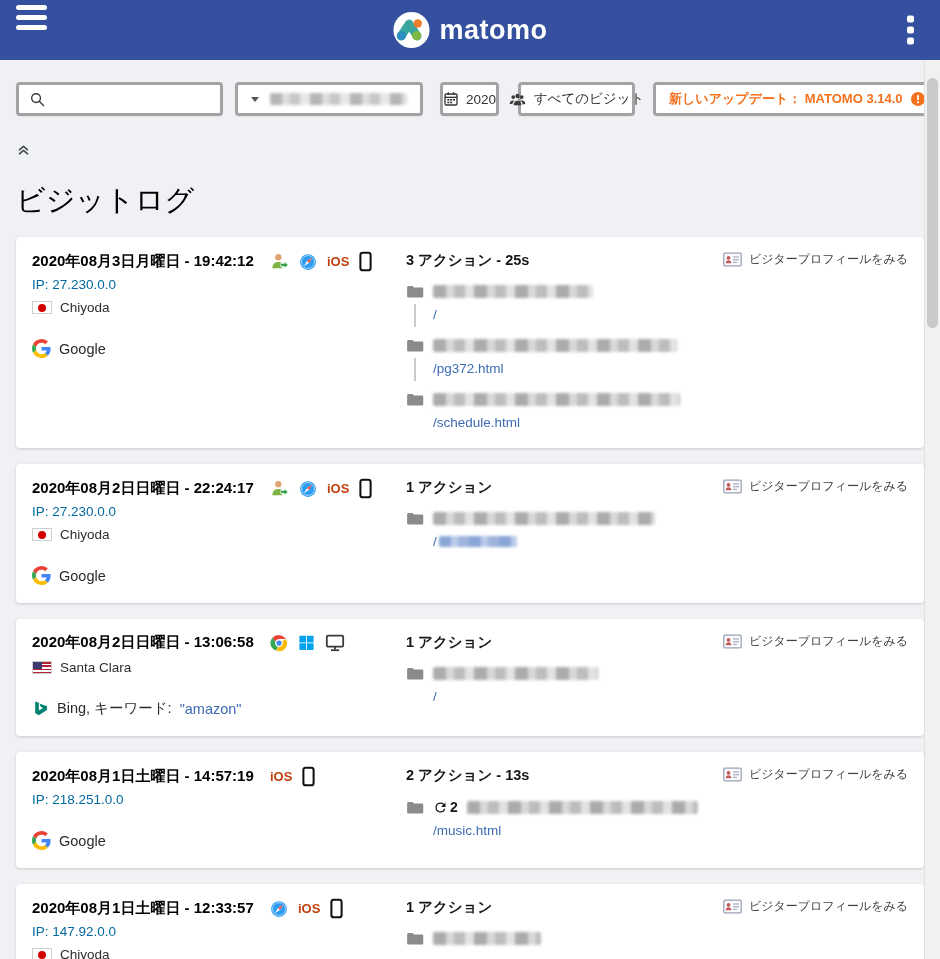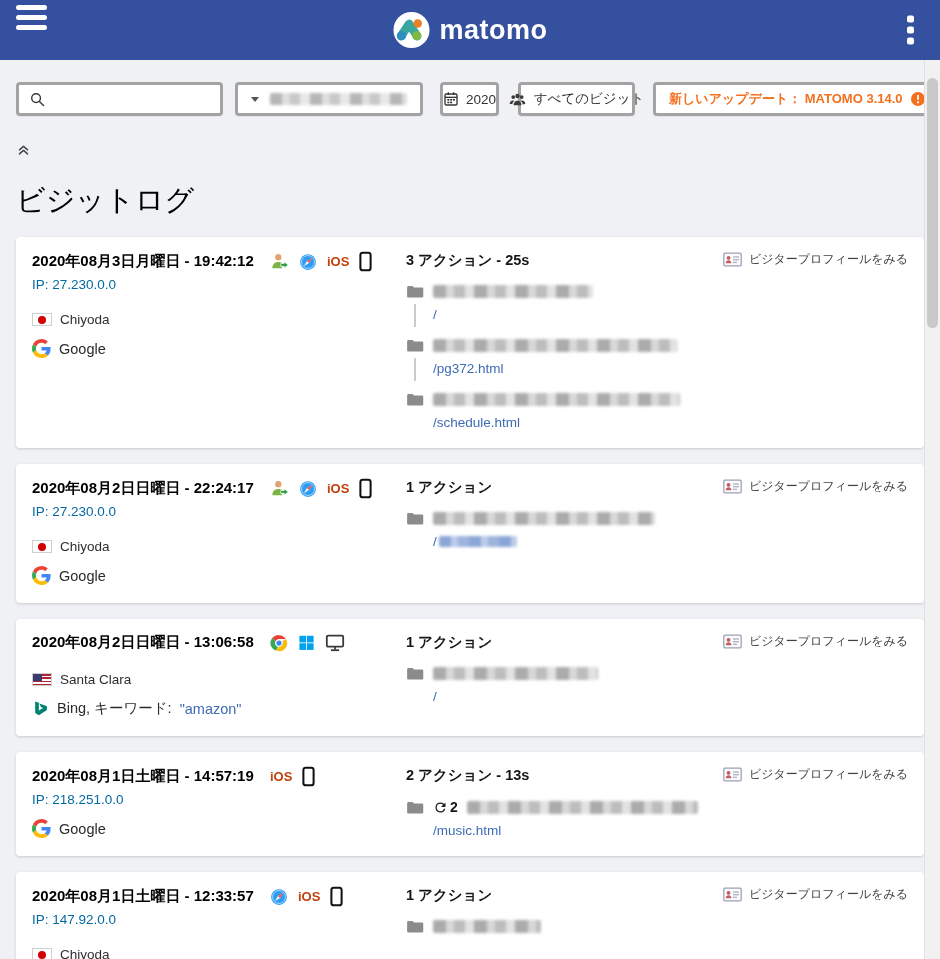--- a/index.html
+++ b/index.html
@@ -45,22 +45,22 @@
   h1{font-weight:300;font-size:29px;color:#000000;margin:20px 16px 16px}
   
   .card{background:#fff;border-radius:4px;box-shadow:0 1px 3px rgba(0,0,0,.16);
         margin:0 16px 16px;padding:14px 16px 18px;
         display:grid;grid-template-columns:374px minmax(0,1fr) 210px;align-items:start}
   .row1{display:flex;align-items:center}
   .v-date{font-weight:bold;font-size:15px;color:#000000;width:238px;flex:none}
   .v-icons{display:flex;align-items:center;gap:10px}
   .os{font-weight:bold;font-size:13px;color:#c2410c}
   .ip{font-size:13.5px;color:#0369a1;margin-top:5px}
-  .loc{display:flex;align-items:center;gap:8px;margin-top:20px;font-size:13.5px;color:#2e2e2e}
-  .ref{display:flex;align-items:center;gap:8px;margin-top:12px;font-size:14.5px;color:#2b2b2b}
+  .loc{display:flex;align-items:center;gap:8px;margin-top:8px;font-size:13.5px;color:#2e2e2e}
+  .ref{display:flex;align-items:center;gap:8px;margin-top:24px;font-size:14.5px;color:#2b2b2b}
   .flag{width:20px;height:13px;border:1px solid #cfcfcf;box-sizing:border-box;display:inline-block;position:relative;flex:none;background:#fff}
   .flag-jp::after{content:"";position:absolute;left:50%;top:50%;width:8px;height:8px;margin:-4px 0 0 -4px;border-radius:50%;background:#d30000}
   .flag-us{background:repeating-linear-gradient(180deg,#b22234 0 1.7px,#fff 1.7px 3.4px)}
   .flag-us::after{content:"";position:absolute;left:0;top:0;width:9px;height:7px;background:#3c3b6e}
   .summary{font-weight:bold;font-size:14.5px;color:#161616;margin-bottom:14px}
   .action{position:relative;margin-bottom:16px}
   .action:last-child{margin-bottom:0}
   .a-title{display:flex;align-items:center;gap:9px}
   .a-url{margin:8px 0 0 27px;font-size:13.5px;display:flex;align-items:center;gap:2px}
   a.url{color:#3e6bb3;text-decoration:none;cursor:pointer}

